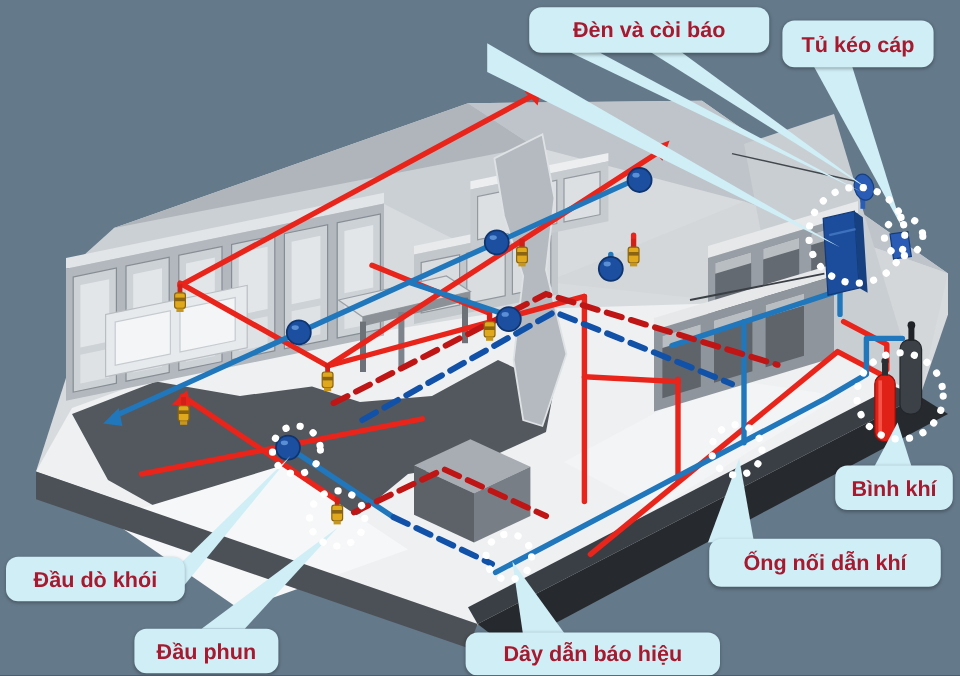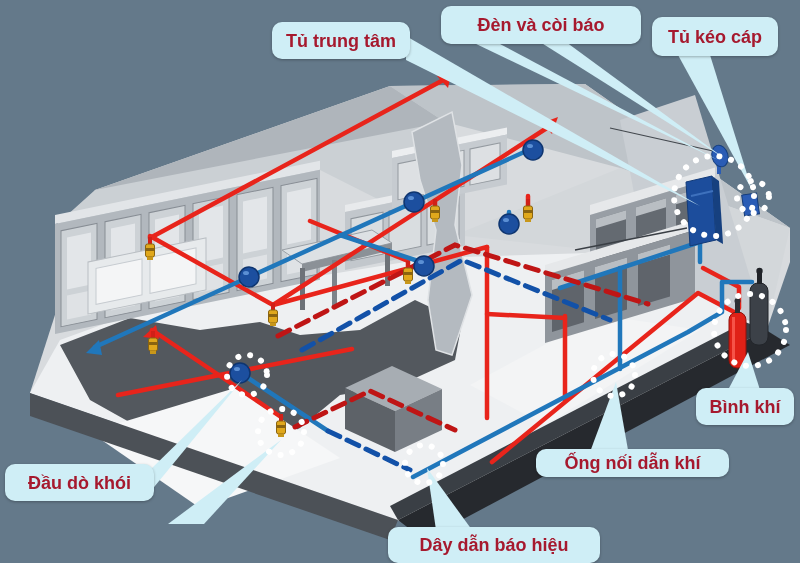--- a/index.html
+++ b/index.html
@@ -290,20 +290,20 @@
     <circle cx="247" cy="375" r="20"></circle>
     <circle cx="281" cy="432" r="23"></circle>
     <circle cx="424" cy="464" r="19"></circle>
     <circle cx="614" cy="375" r="21"></circle>
     <circle cx="750" cy="330" r="36"></circle>
     <circle cx="714" cy="196" r="40"></circle>
     <circle cx="753" cy="197" r="16"></circle>
   </g>
 </svg>
 
-  <div class="callout" style="left:272px;top:22px;width:138px;height:37px">Tủ trung tâm</div>
   <div class="callout" style="left:441px;top:6px;width:200px;height:38px">Đèn và còi báo</div>
   <div class="callout" style="left:652px;top:17px;width:126px;height:39px">Tủ kéo cáp</div>
   <div class="callout" style="left:696px;top:388px;width:98px;height:37px">Bình khí</div>
-  <div class="callout" style="left:536px;top:449px;width:193px;height:28px">Ống nối dẫn khí</div>
+  <div class="callout" style="left:591px;top:449px;width:193px;height:40px">Ống nối dẫn khí</div>
   <div class="callout" style="left:388px;top:527px;width:212px;height:36px">Dây dẫn báo hiệu</div>
+  <div class="callout" style="left:112px;top:524px;width:120px;height:37px">Đầu phun</div>
   <div class="callout" style="left:5px;top:464px;width:149px;height:37px">Đầu dò khói</div>
 </div>
 
 </body></html>

